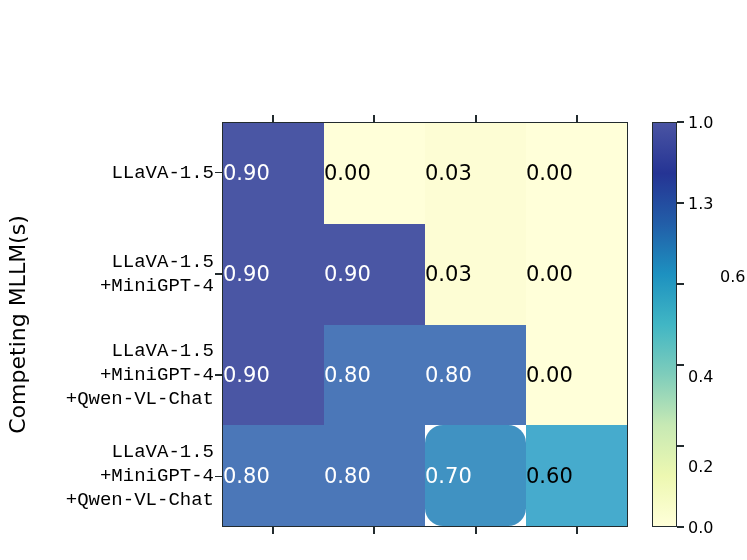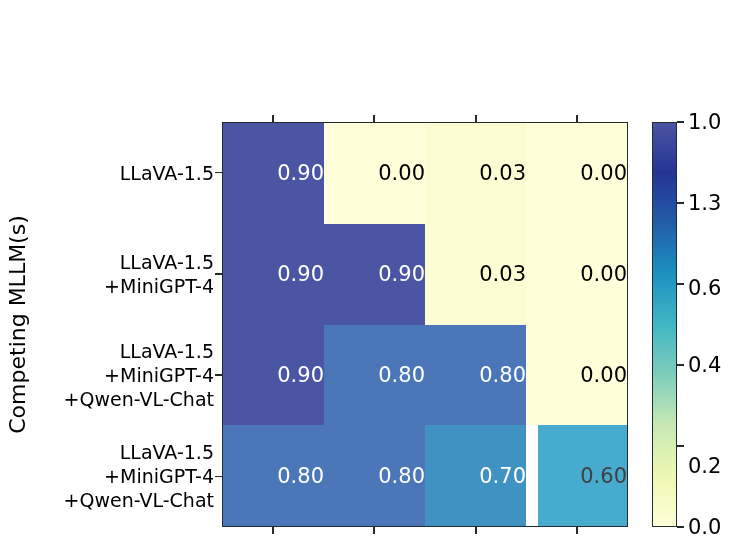--- a/index.html
+++ b/index.html
@@ -50,39 +50,40 @@
     font-size: 19px;
     line-height: 24px;
     transform: translateY(-50%);
   }
   #ytick-area {
     position: absolute;
     left: 22px;
     top: 0;
     width: 192px;
     height: 560px;
+    font-family: Liberation Mono, monospace;
   }
 
   
   #plot {
     position: absolute;
     left: 222px;
     top: 122px;
     width: 406px;
     height: 405px;
     border: 1.6px solid #222b2e;
     box-sizing: border-box;
     display: grid;
     grid-template-columns: repeat(4, 1fr);
     grid-template-rows: repeat(4, 1fr);
   }
   .cell {
     display: flex;
     align-items: center;
-    justify-content: flex-end;
+    justify-content: flex-start;
     font-size: 21px;
   }
 
   
   .tick-v {
     position: absolute;
     width: 1.6px;
     height: 7px;
     background: #222b2e;
   }
@@ -116,21 +117,21 @@
   .cbar-tick {
     position: absolute;
     left: 677px;
     height: 1.6px;
     width: 7px;
     background: #222b2e;
   }
   .cbar-label {
     position: absolute;
     left: 688px;
-    font-size: 21px;
+    font-size: 16px;
     transform: translateY(-50%);
     white-space: nowrap;
     text-align: right;
   }
 </style>
 </head>
 <body>
 
 <div id="figure">
 
@@ -211,37 +212,37 @@
       </div>
       <div class="cell" style="background: rgb(255, 255, 217); color: rgb(0, 0, 0);">
         <span>0.00</span>
       </div>
       <div class="cell" style="background: rgb(75, 119, 184); color: rgb(255, 255, 255);">
         <span>0.80</span>
       </div>
       <div class="cell" style="background: rgb(75, 119, 184); color: rgb(255, 255, 255);">
         <span>0.80</span>
       </div>
-      <div class="cell" style="background: rgb(64, 146, 194); color: rgb(255, 255, 255);">
+      <div class="cell" style="background: rgb(64, 146, 194); color: rgb(255, 255, 255); border-radius: 18px;">
         <span>0.70</span>
       </div>
-      <div class="cell" style="background: rgb(70, 171, 205); color: #404040; margin-left: 12px;">
+      <div class="cell" style="background: rgb(70, 171, 205); color: #000000;">
         <span>0.60</span>
       </div>
     </div>
 
   <div id="cbar"></div>
   <div id="cbar-ticks">
       <div class="cbar-tick" style="top: 121.2px;"></div>
       <div class="cbar-label" style="top: 122px;">1.0</div>
       <div class="cbar-tick" style="top: 202.2px;"></div>
       <div class="cbar-label" style="top: 203px;">1.3</div>
       <div class="cbar-tick" style="top: 283.2px;"></div>
-      <div class="cbar-label" style="top: 288px;">0.6</div>
+      <div class="cbar-label" style="top: 276px; margin-left: 32px;">0.6</div>
       <div class="cbar-tick" style="top: 364.2px;"></div>
-      <div class="cbar-label" style="top: 365px;">0.4</div>
+      <div class="cbar-label" style="top: 376px;">0.4</div>
       <div class="cbar-tick" style="top: 445.2px;"></div>
       <div class="cbar-label" style="top: 466px;">0.2</div>
       <div class="cbar-tick" style="top: 526.2px;"></div>
       <div class="cbar-label" style="top: 527px;">0.0</div>
     </div>
 
 </div>
 
 </body></html>

